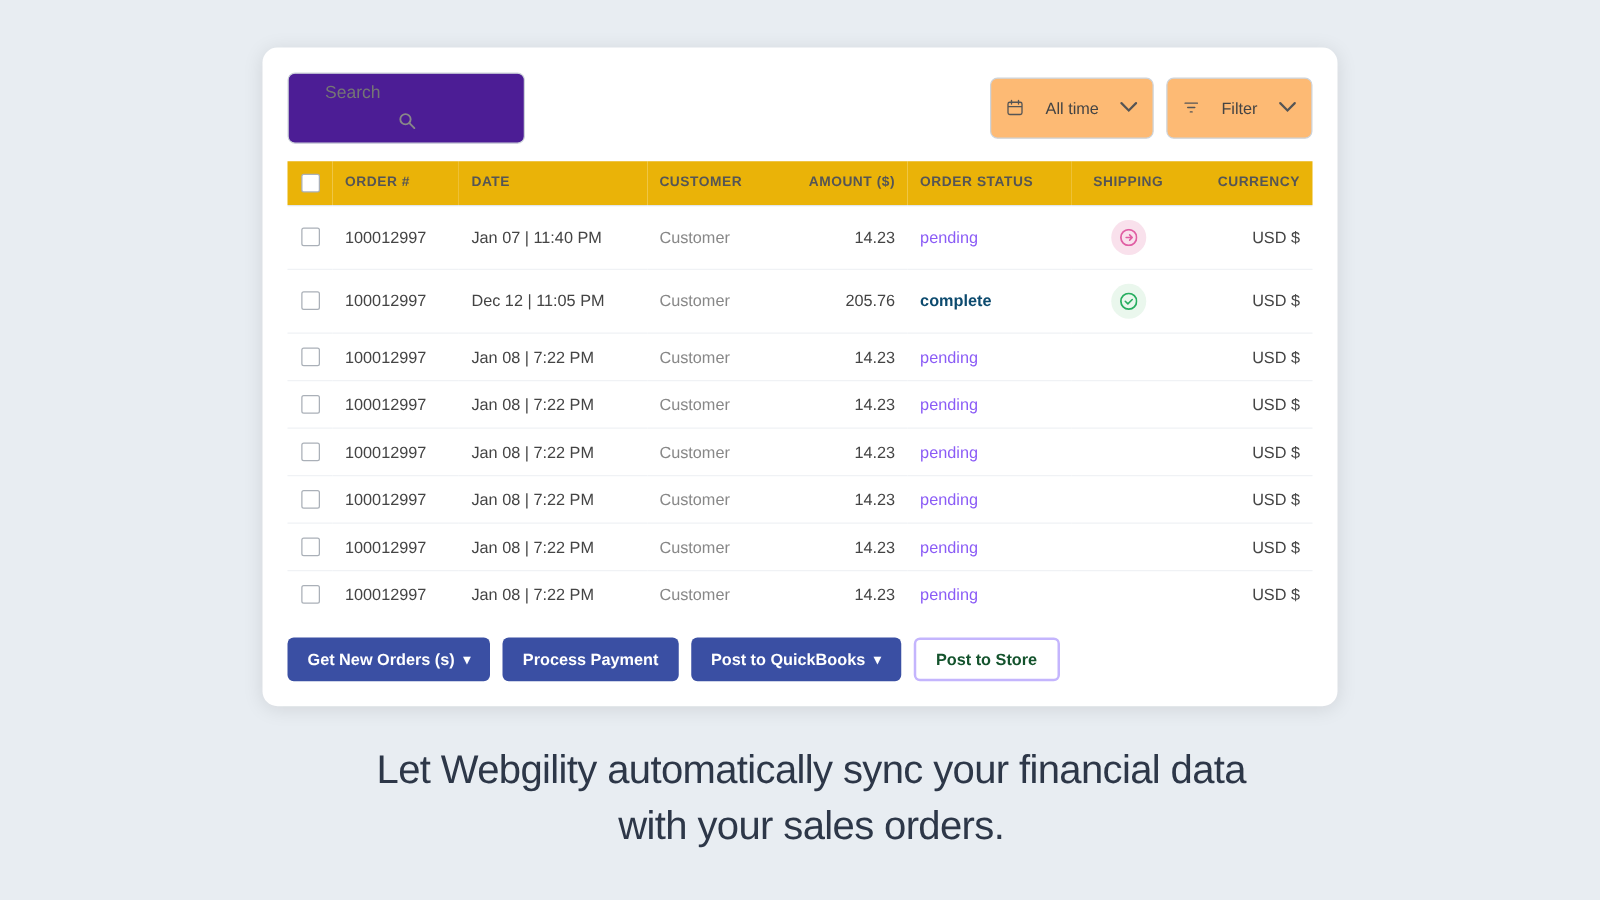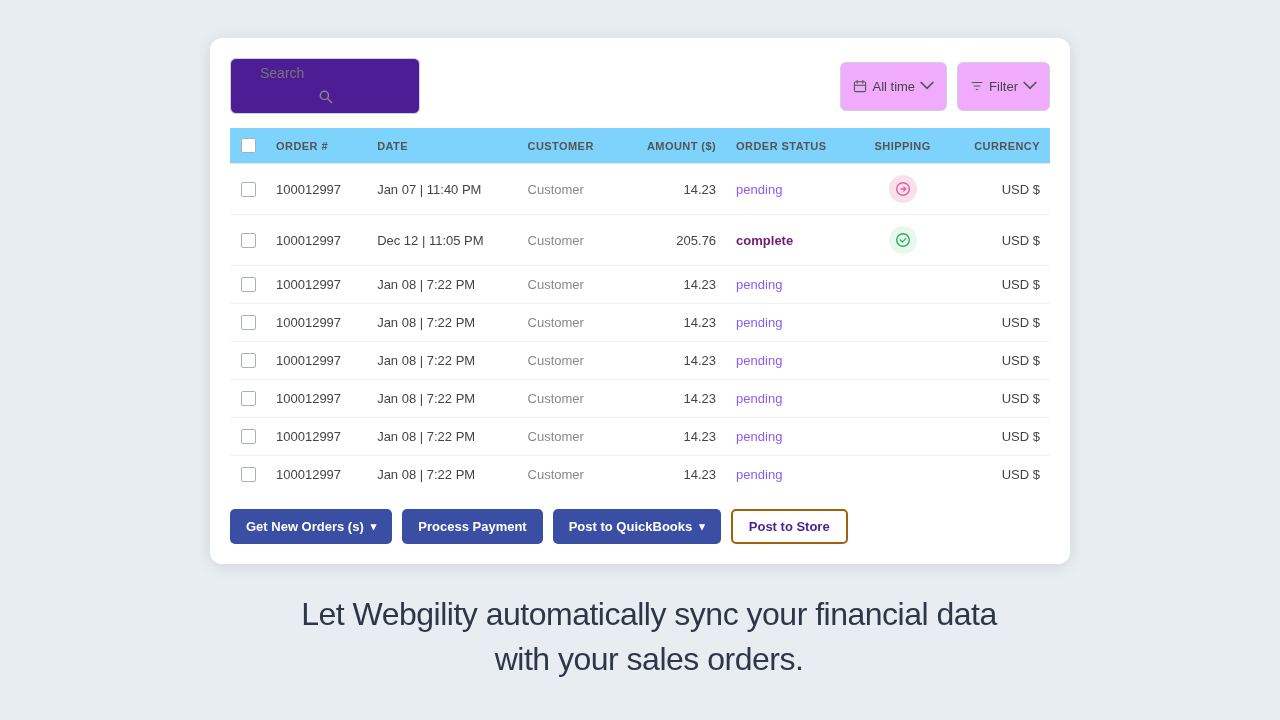--- a/index.html
+++ b/index.html
@@ -59,38 +59,38 @@
       font-size: 15px;
     }
     .toolbar-right {
       display: flex;
       gap: 10px;
       align-items: center;
     }
     .time-filter, .filter-btn {
       display: flex;
       align-items: center;
-      gap: 5px;
+      gap: 17px;
       border: 1.5px solid #cdd3da;
       border-radius: 6px;
       padding: 16px 12px;
       font-size: 13px;
       color: #444;
-      background: #f0abfc;
+      background: #fdba74;
       cursor: pointer;
     }
     .time-filter svg, .filter-btn svg {
       width: 14px; height: 14px;
     }
     table {
       width: 100%;
       border-collapse: collapse;
     }
     thead tr {
-      background: #7dd3fc;
+      background: #eab308;
     }
     thead th {
       padding: 10px 10px;
       text-align: left;
       font-size: 11px;
       font-weight: 700;
       color: #555;
       letter-spacing: 0.04em;
       border-bottom: 1px solid #e2e6ea;
     }
@@ -118,21 +118,21 @@
       justify-content: center;
     }
     .cb {
       width: 15px; height: 15px;
       border: 1.5px solid #aab0b8;
       border-radius: 2px;
       background: #fff;
       display: inline-block;
     }
     .status-pending { color: #8b5cf6; }
-    .status-complete { color: #701a75; font-weight: 600; }
+    .status-complete { color: #0c4a6e; font-weight: 600; }
     .shipping-icon-pending {
       display: inline-flex;
       align-items: center;
       justify-content: center;
       width: 28px; height: 28px;
       border-radius: 50%;
       background: #f9e1ec;
       color: #e05ea3;
       font-size: 15px;
     }
@@ -165,22 +165,22 @@
       display: flex;
       align-items: center;
       gap: 5px;
     }
     .btn-primary .chevron {
       font-size: 11px;
       margin-left: 2px;
     }
     .btn-secondary {
       background: #fff;
-      color: #4c1d95;
-      border: 2px solid #a16207;
+      color: #14532d;
+      border: 2px solid #c4b5fd;
       border-radius: 5px;
       padding: 8px 16px;
       font-size: 13px;
       font-weight: 600;
       cursor: pointer;
     }
     .tagline {
       font-size: 32px;
       color: #2d3748;
       text-align: center;

